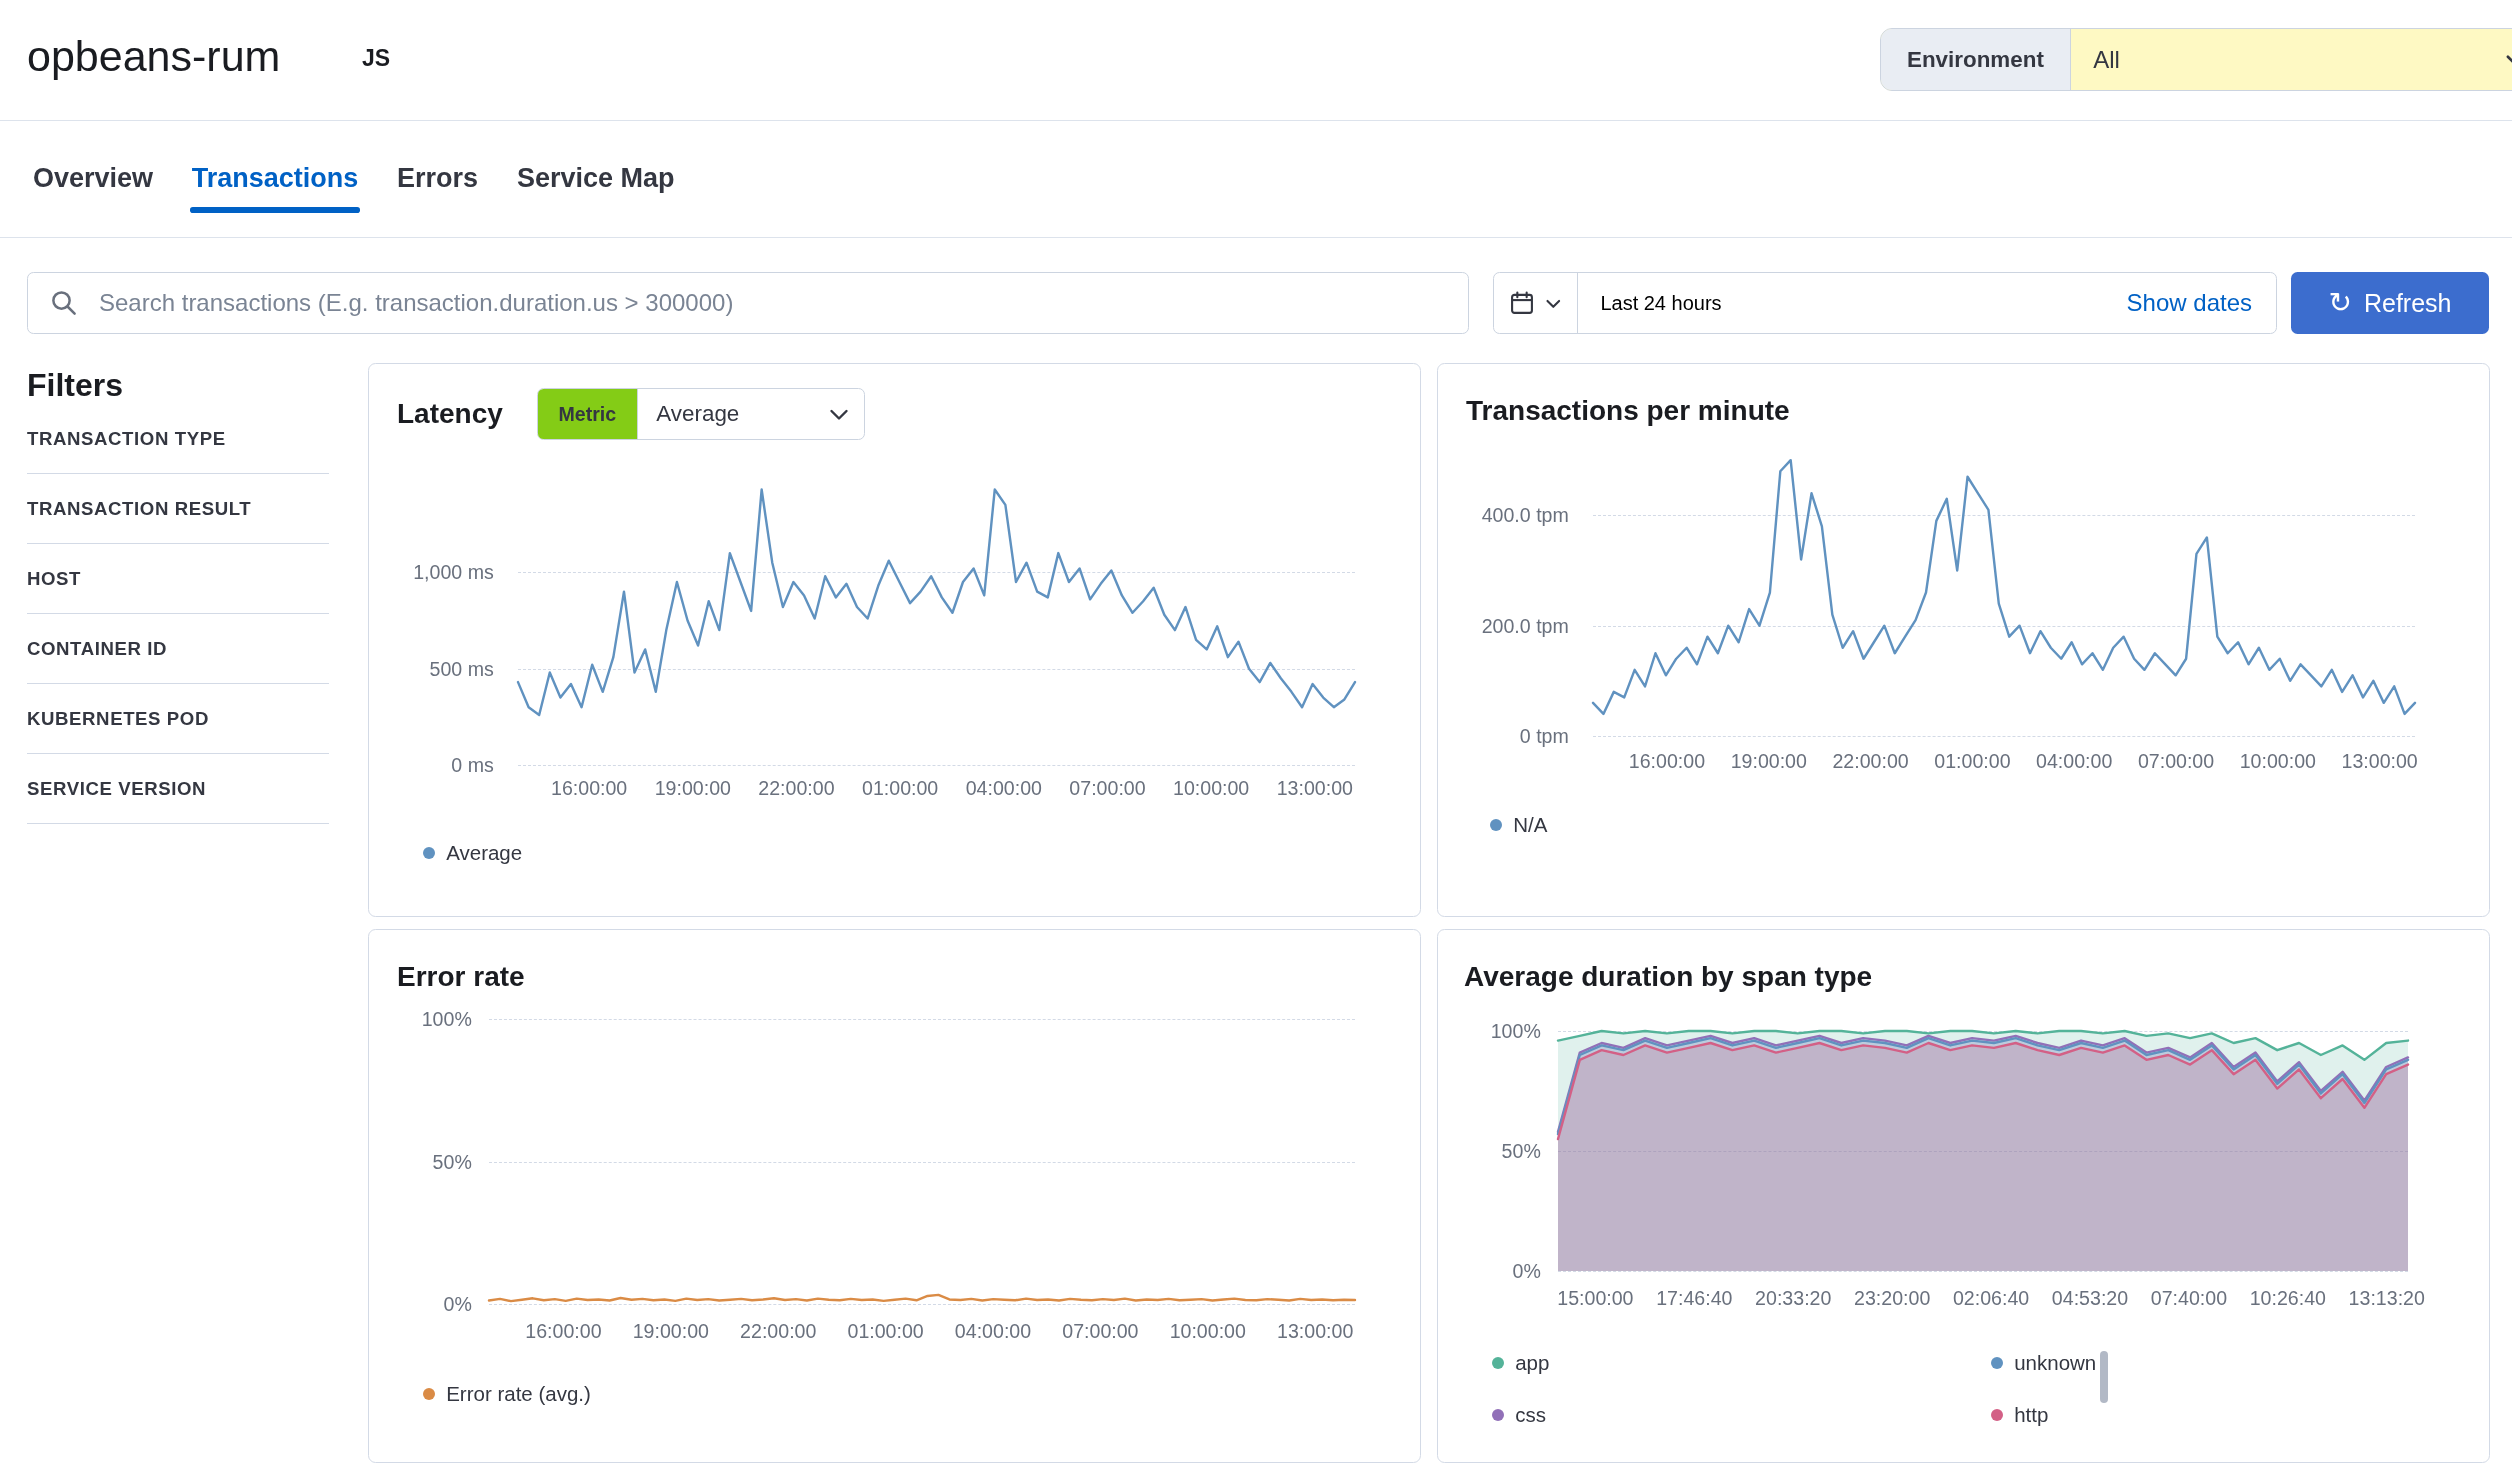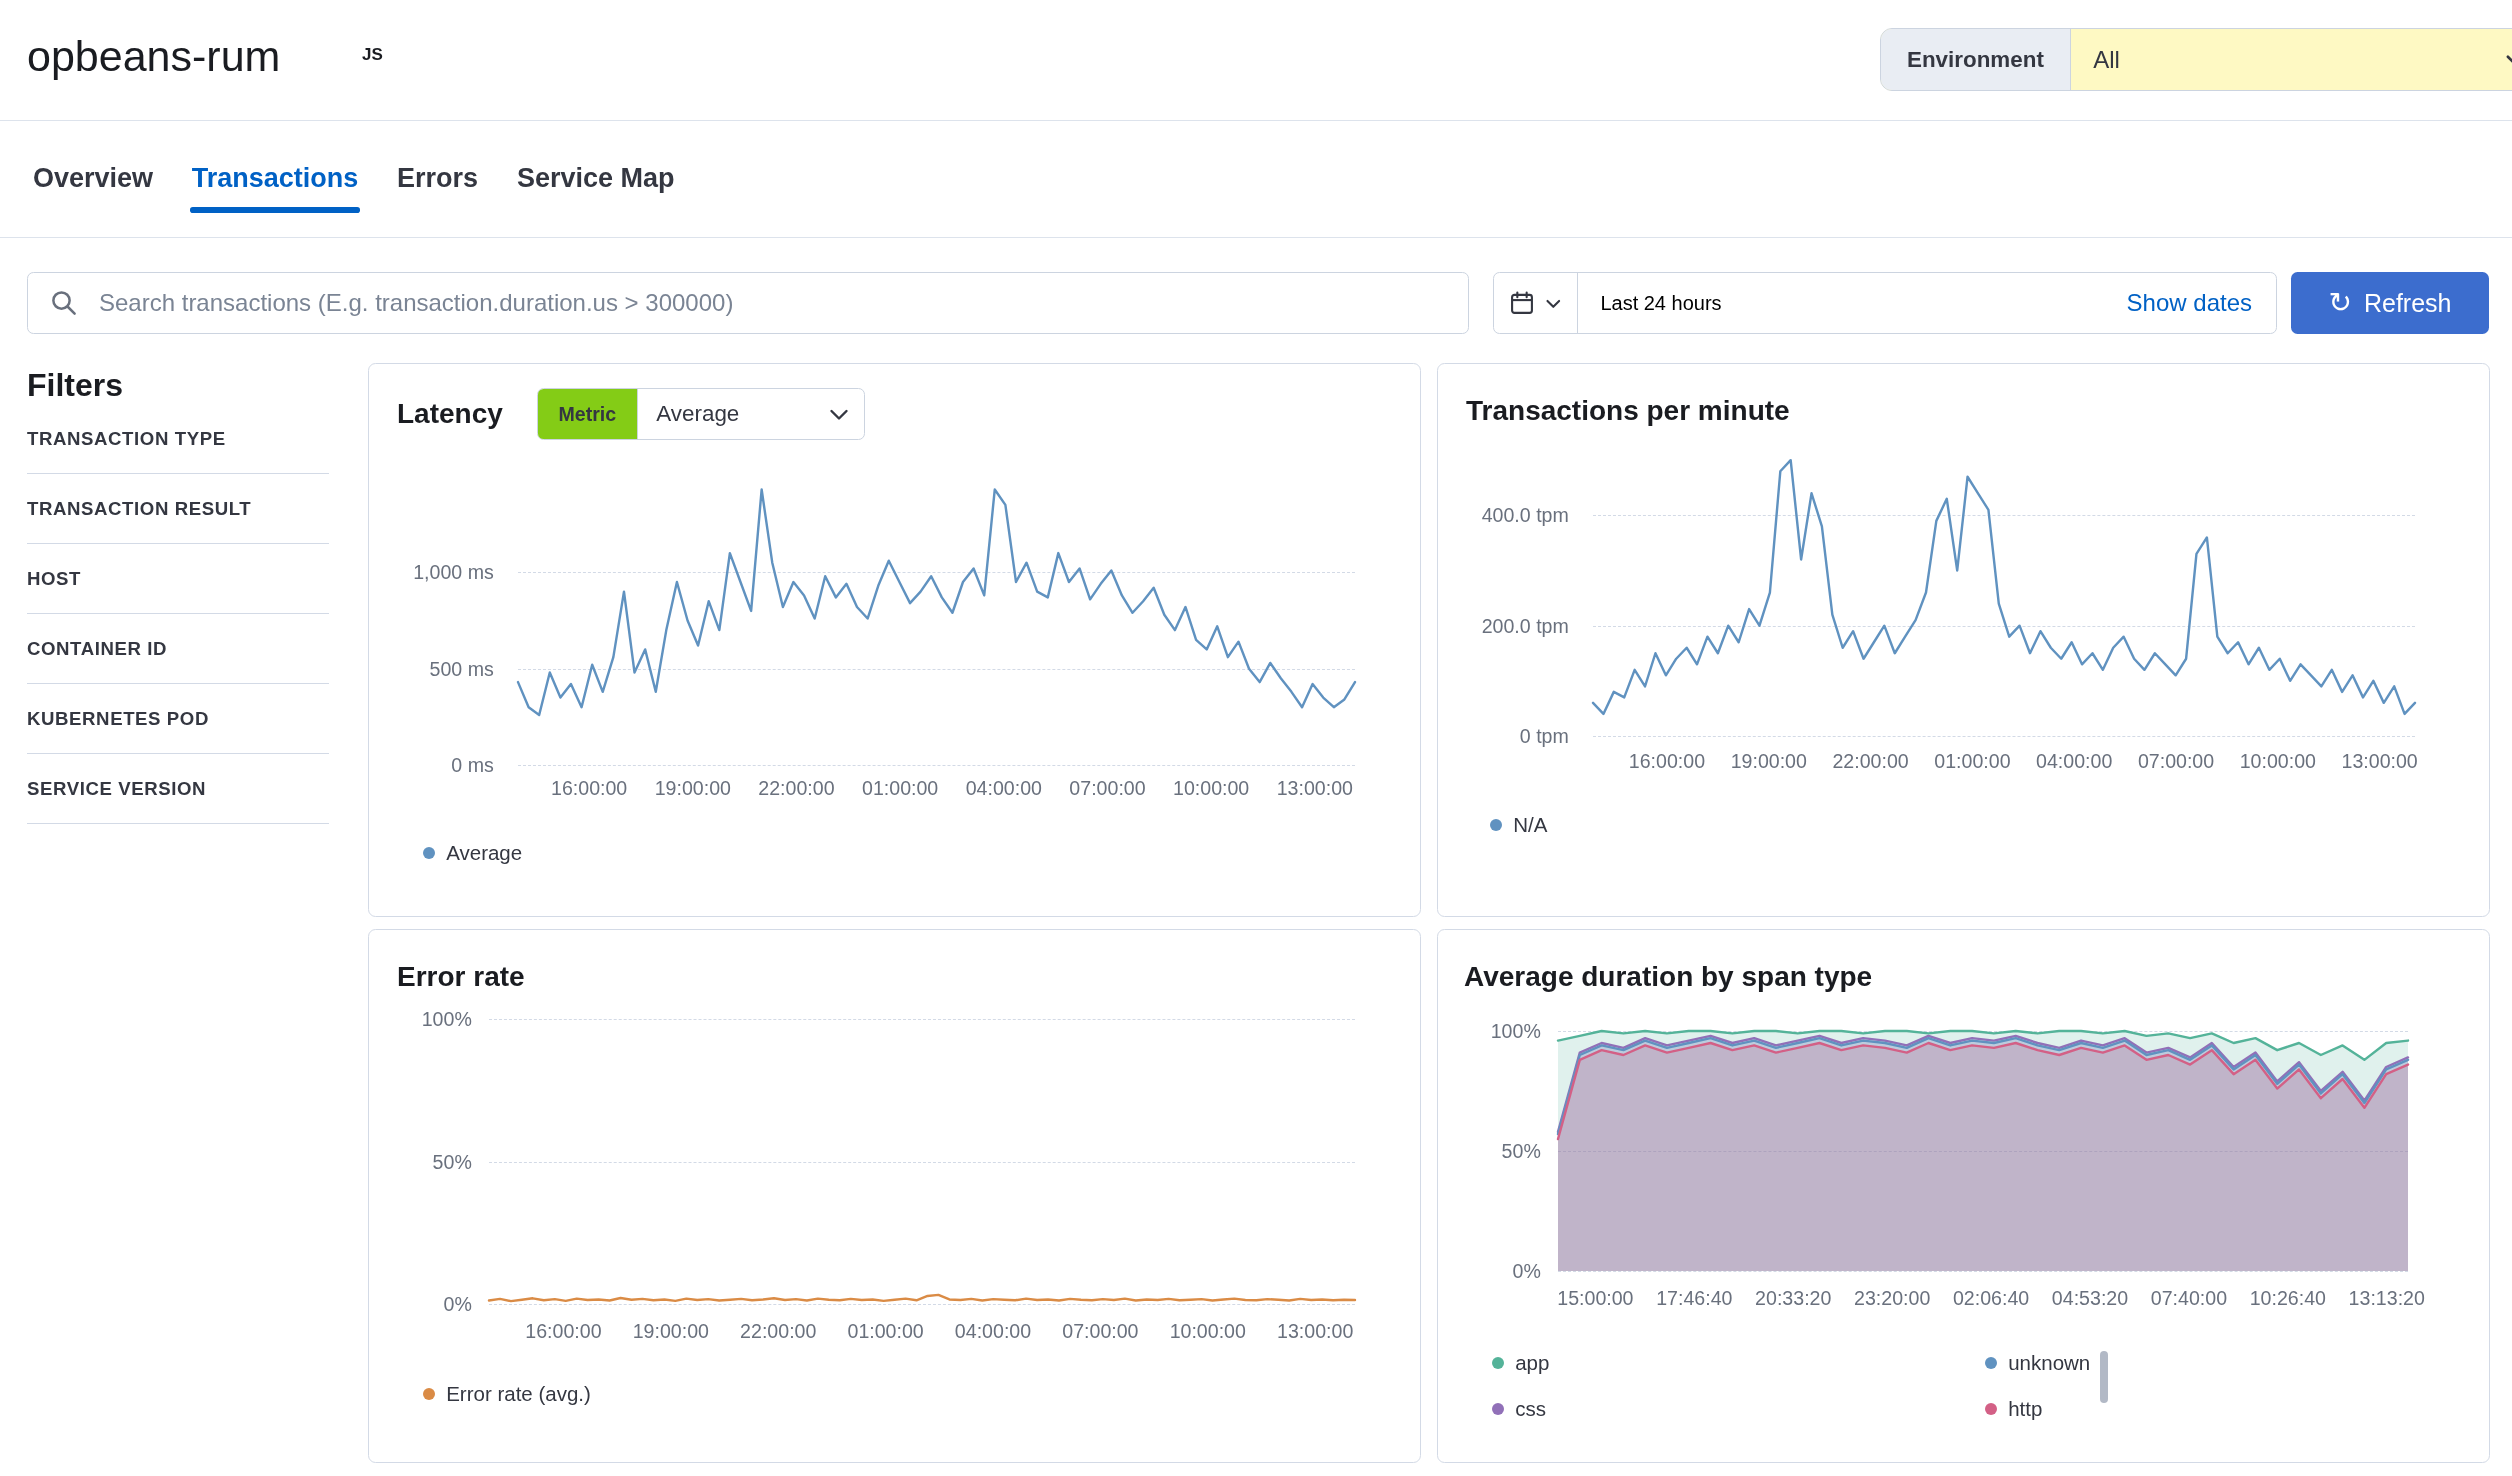--- a/index.html
+++ b/index.html
@@ -1,21 +1,21 @@
 <!DOCTYPE html>
 <html style="font-size:15px"><head>
 <meta charset="utf-8">
 <style>
   *{box-sizing:border-box;margin:0;padding:0}
   html,body{width:2512px;height:1476px;background:#fff;font-family:"Liberation Sans",sans-serif;color:#343741;overflow:hidden}
   #app{position:relative;width:2113px;height:1476px}
 
   
   .service-title{position:absolute;left:27px;top:32px;font-size:43px;font-weight:500;color:#1a1c21}
-  .agent-badge{position:absolute;left:362px;top:45px;font-size:17px;font-weight:700;color:#1a1c21}
+  .agent-badge{position:absolute;left:362px;top:45px;font-size:23px;font-weight:700;color:#1a1c21}
   .env-group{position:absolute;left:1880px;top:28px;height:63px;display:flex;border:0.9px solid #ccd4e0;border-radius:12px;overflow:hidden;background:#fef9c3}
   .env-label{display:flex;align-items:center;padding:0 26px;background:#e9edf3;border-right:0.9px solid #ccd4e0;font-size:22.4px;font-weight:600;color:#343741}
   .env-select{display:flex;align-items:center;justify-content:space-between;width:477px;padding:0 18.6px 0 22.4px;font-size:24px;cursor:pointer}
   .divider{position:absolute;left:0;width:2512px;height:0.9px;background:#dde3ec}
 
   
   .tabs{position:absolute;left:31px;top:120px;height:116px;display:flex;gap:35px}
   .tab{position:relative;display:flex;align-items:center;font-size:27px;font-weight:600;color:#343741;cursor:pointer;padding:0 1.9px}
   .tab.active{color:#0061c5}
   .tab.active::after{content:"";position:absolute;left:0;right:0;top:87px;height:5.6px;border-radius:2.8px;background:#0061c5}
@@ -273,21 +273,21 @@
         <div class="xtick" style="left: 4.4%;">15:00:00</div>
         <div class="xtick" style="left: 16.0375%;">17:46:40</div>
         <div class="xtick" style="left: 27.675%;">20:33:20</div>
         <div class="xtick" style="left: 39.3125%;">23:20:00</div>
         <div class="xtick" style="left: 50.95%;">02:06:40</div>
         <div class="xtick" style="left: 62.5875%;">04:53:20</div>
         <div class="xtick" style="left: 74.225%;">07:40:00</div>
         <div class="xtick" style="left: 85.8625%;">10:26:40</div>
         <div class="xtick" style="left: 97.5%;">13:13:20</div>
       </div>
-    <div class="legend" style="left:54px;top:421px;display:grid;grid-auto-flow:column;grid-template-rows:repeat(2,44px);grid-auto-columns:491px;gap:2px">
+    <div class="legend" style="left:54px;top:421px;display:grid;grid-auto-flow:column;grid-template-rows:repeat(2,44px);grid-auto-columns:491px;gap:8px">
         <div class="legend-item">
           <span class="dot" style="background: rgb(84, 179, 153);"></span>
           <span>app</span>
         </div>
         <div class="legend-item">
           <span class="dot" style="background: rgb(145, 112, 184);"></span>
           <span>css</span>
         </div>
         <div class="legend-item">
           <span class="dot" style="background: rgb(96, 146, 192);"></span>

